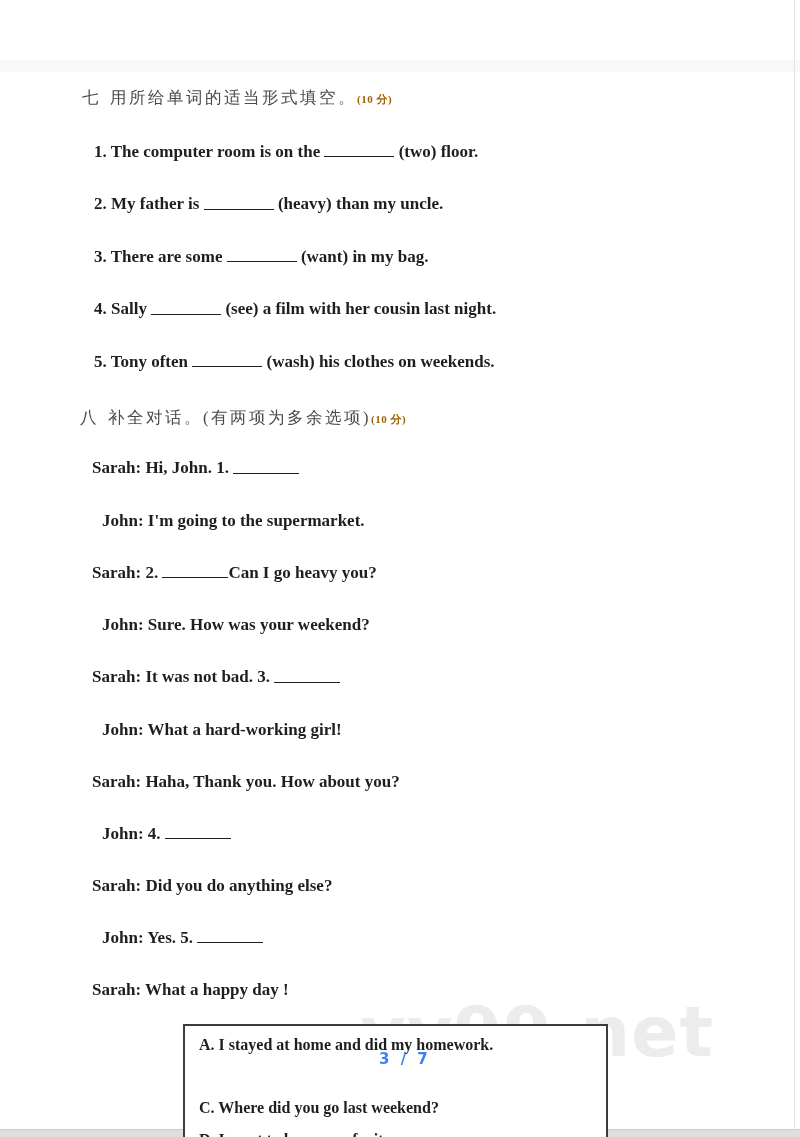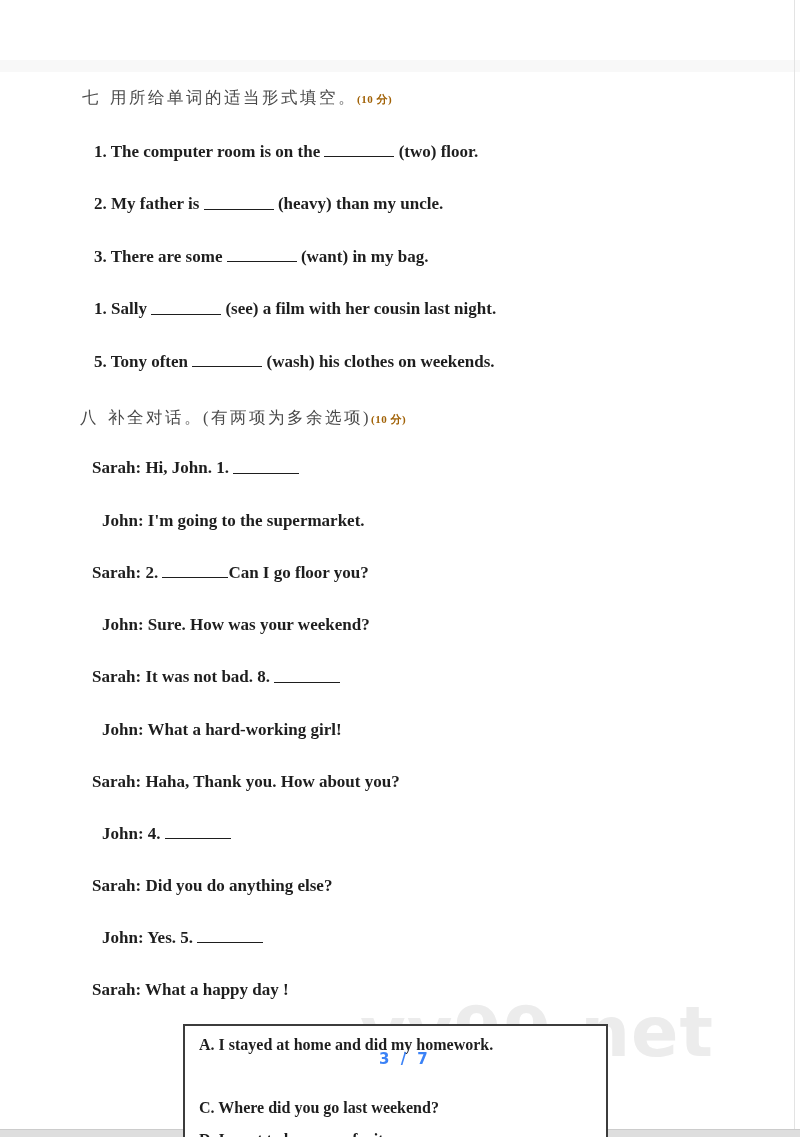--- a/index.html
+++ b/index.html
@@ -75,44 +75,44 @@
 <div class="line en txt" style="left:94px; top:120px;">
   <span>1. The computer room is on the </span><span class="blank"></span><span> (two) floor.</span>
 </div>
 <div class="line en txt" style="left:94px; top:152px;">
   <span>2. My father is </span><span class="blank"></span><span> (heavy) than my uncle.</span>
 </div>
 <div class="line en txt" style="left:94px; top:184px;">
   <span>3. There are some </span><span class="blank"></span><span> (want) in my bag.</span>
 </div>
 <div class="line en txt" style="left:94px; top:216px;">
-  <span>1. Sally </span><span class="blank"></span><span> (see) a film with her cousin last night.</span>
+  <span>4. Sally </span><span class="blank"></span><span> (see) a film with her cousin last night.</span>
 </div>
 <div class="line en txt" style="left:94px; top:248px;">
   <span>5. Tony often </span><span class="blank"></span><span> (wash) his clothes on weekends.</span>
 </div>
 
 <div class="line heading txt" style="left:80px; top:283px;">
   <span class="cn cn-num">八</span><span class="cn">补全对话。(有两项为多余选项)</span><span class="score">(10 分)</span>
 </div>
 
 <div class="line en txt" style="left:92px; top:312px;">
   <span>Sarah:</span><span> Hi, John. 1. </span><span class="blank blank-sm"></span>
 </div>
 <div class="line en txt" style="left:102px; top:344px;">
   <span>John:</span><span> I'm going to the supermarket.</span>
 </div>
 <div class="line en txt" style="left:92px; top:376px;">
-  <span>Sarah:</span><span> 2. </span><span class="blank blank-sm"></span><span>Can I go floor you?</span>
+  <span>Sarah:</span><span> 2. </span><span class="blank blank-sm"></span><span>Can I go heavy you?</span>
 </div>
 <div class="line en txt" style="left:102px; top:408px;">
   <span>John:</span><span> Sure. How was your weekend?</span>
 </div>
 <div class="line en txt" style="left:92px; top:440px;">
-  <span>Sarah:</span><span> It was not bad. 8. </span><span class="blank blank-sm"></span>
+  <span>Sarah:</span><span> It was not bad. 3. </span><span class="blank blank-sm"></span>
 </div>
 <div class="line en txt" style="left:102px; top:472px;">
   <span>John:</span><span> What a hard-working girl!</span>
 </div>
 <div class="line en txt" style="left:92px; top:504px;">
   <span>Sarah:</span><span> Haha, Thank you. How about you?</span>
 </div>
 <div class="line en txt" style="left:102px; top:536px;">
   <span>John:</span><span> 4. </span><span class="blank blank-sm"></span>
 </div>

